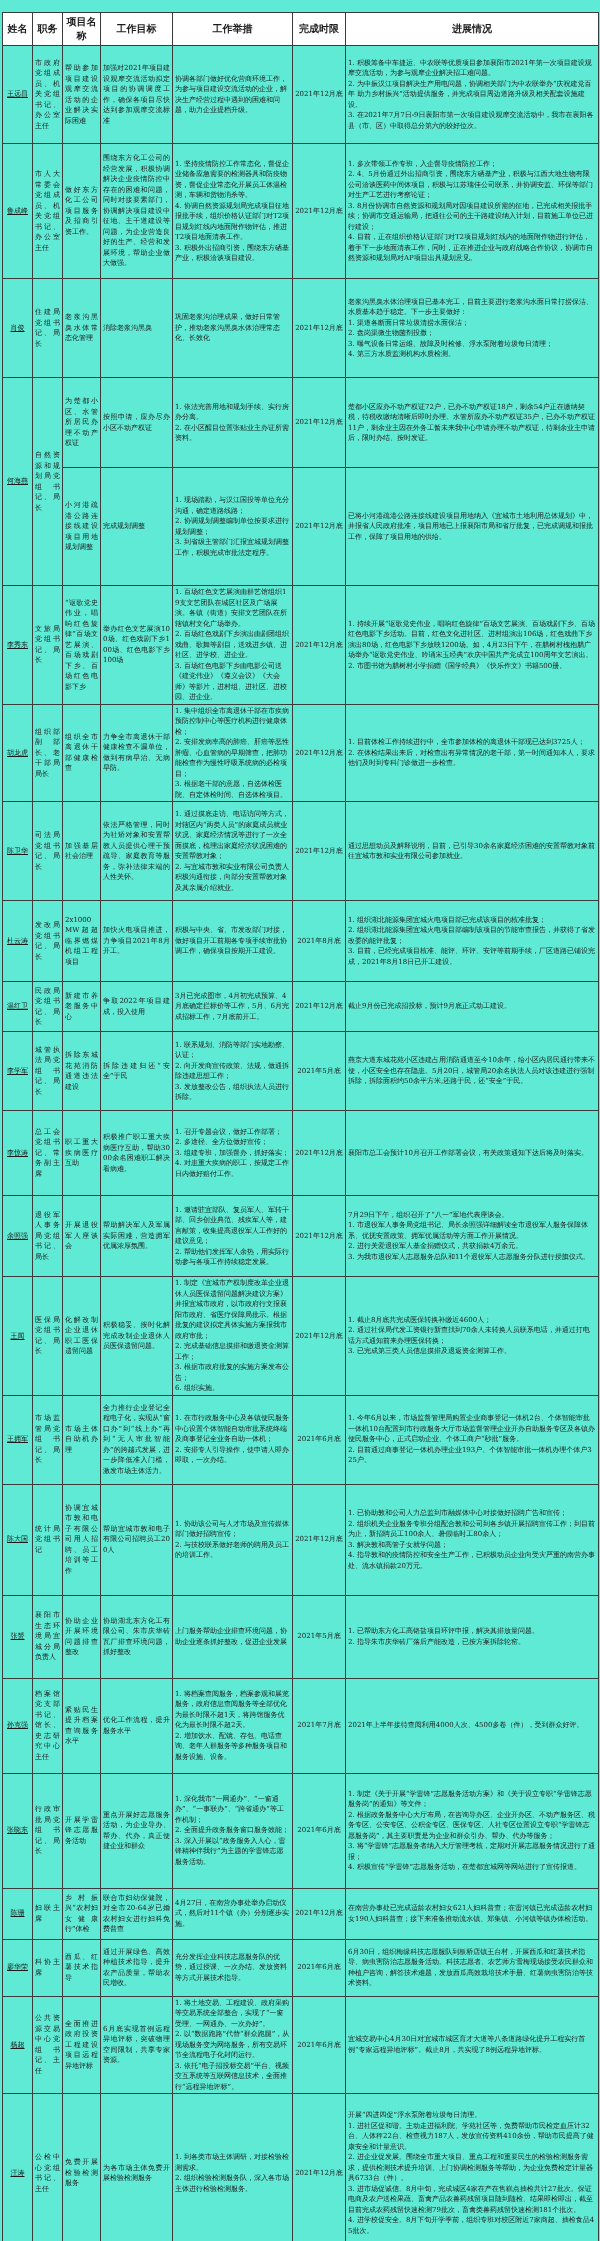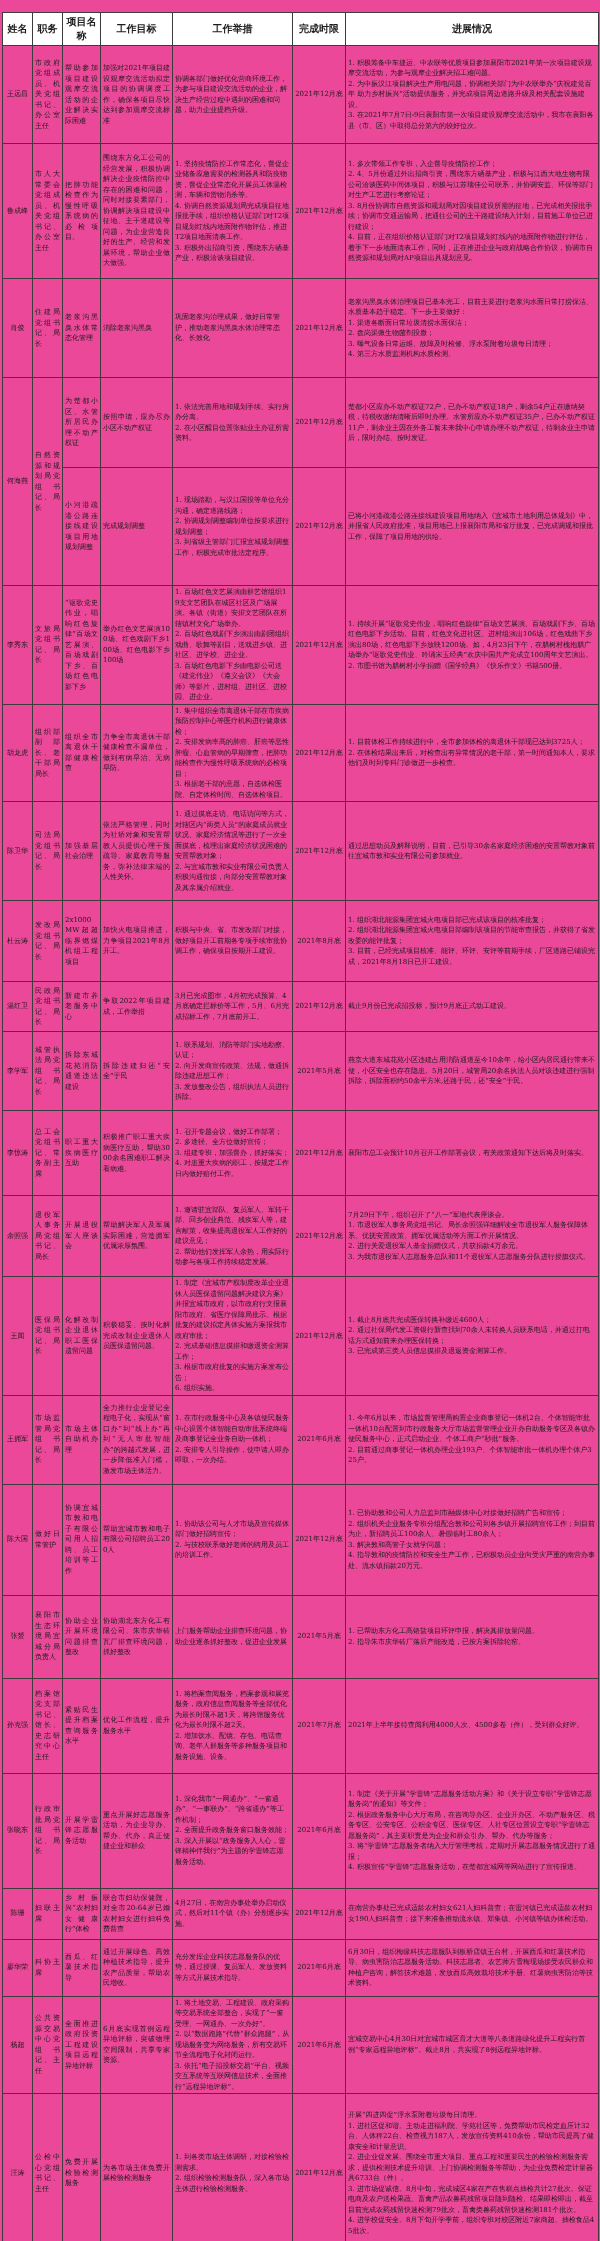--- a/index.html
+++ b/index.html
@@ -1,29 +1,29 @@
 <!DOCTYPE html>
 <html><head>
 <meta charset="utf-8">
 <style>
   html,body{margin:0;padding:0;background:#ffffff;}
   .page{
-    width:600px;height:2241px;overflow:hidden;background:#ec4899;
+    width:600px;height:2241px;overflow:hidden;background:#5eead4;
     box-sizing:border-box;padding:12px 2px 0 2px;
     font-family:"DejaVu Serif", serif;color:#1c1c1c;
   }
   table{border-collapse:collapse;table-layout:fixed;width:596px;}
   th,td{
     border:1px solid #3c3c3c;box-sizing:border-box;
     padding:1px 2px;vertical-align:middle;
     word-break:break-all;overflow:hidden;
   }
   th{font-size:10px;font-weight:bold;text-align:center;height:33px;background:#fff;}
   td{font-size:7px;line-height:1.5;}
-  .c-name{text-align:center;}
+  .c-name{text-align:center;text-decoration:underline;}
   .c-pos,.c-proj,.c-goal{text-align:justify;}
   .c-meas,.c-prog{text-align:left;}
   .c-time{text-align:center;margin-left:46px;}
   .ln{display:block;}
 </style>
 </head>
 <body>
 
 <div class="page">
   <table>
@@ -59,21 +59,21 @@
           <td class="c-time">2021年12月底</td>
           <td class="c-prog">
             <span class="ln">1. 积极筹备中车捷运、中农联等优质项目参加襄阳市2021年第一次项目建设观摩交流活动，为参与观摩企业解决招工难问题。</span>
             <span class="ln">2. 为中振汉江项目解决生产用电问题，协调相关部门为中农联举办“庆祝建党百年 助力乡村振兴”活动提供服务，并完成项目周边道路升级及相关配套设施建设。</span>
             <span class="ln">3. 在2021年7月7日-9日襄阳市第一次项目建设观摩交流活动中，我市在襄阳各县（市、区）中取得总分第六的较好位次。</span>
           </td>
         </tr>
         <tr style="height: 135px;">
           <td class="c-name">鲁成峰</td>
           <td class="c-pos">市人大常委会党组成员、机关党组书记、办公室主任</td>
-          <td class="c-proj">把肺功能检查作为慢性呼吸系统病的必检项目。</td>
+          <td class="c-proj">做好东方化工公司项目服务及招商引资工作。</td>
           <td class="c-goal">围绕东方化工公司的经营发展，积极协调解决企业疫情防控中存在的困难和问题，同时对接要素部门，协调解决项目建设中征地、主干道建设等问题，为企业营造良好的生产、经营和发展环境，帮助企业做大做强。</td>
           <td class="c-meas">
             <span class="ln">1. 坚持疫情防控工作常态化，督促企业储备应急需要的检测器具和防疫物资，督促企业常态化开展员工体温检测，车辆和货物消杀等。</span>
             <span class="ln">4. 协调自然资源规划局完成项目征地报批手续，组织价格认证部门对T2项目规划红线内地面附作物评估，推进T2项目地面清表工作。</span>
             <span class="ln">3. 积极外出招商引资，围绕东方硒基产业，积极洽谈项目建设。</span>
           </td>
           <td class="c-time">2021年12月底</td>
           <td class="c-prog">
             <span class="ln">1. 多次带领工作专班，入企督导疫情防控工作；</span>
             <span class="ln">2. 4、5月份通过外出招商引资，围绕东方硒基产业，积极与江西大地生物有限公司洽谈医药中间体项目，积极与江苏瑞佳公司联系，并协调安监、环保等部门对生产工艺进行考察论证；</span>
@@ -183,21 +183,21 @@
           <td class="c-prog">
             <span class="ln">1. 组织湖北能源集团宜城火电项目部已完成该项目的核准批复；</span>
             <span class="ln">2. 组织湖北能源集团宜城火电项目部编制该项目的节能审查报告，并获得了省发改委的能评批复；</span>
             <span class="ln">3. 目前，已经完成项目核准、能评、环评、安评等前期手续，厂区道路已铺设完成，2021年8月18日已开工建设。</span>
           </td>
         </tr>
         <tr style="height: 50px;">
           <td class="c-name">温红卫</td>
           <td class="c-pos">民政局党组书记、局长</td>
           <td class="c-proj">新建市养老服务中心</td>
-          <td class="c-goal">争取2022年项目建成，工作举措</td>
+          <td class="c-goal">争取2022年项目建成，投入使用</td>
           <td class="c-meas">
             <span class="ln">3月已完成图审，4月初完成预算、4月底确定拦标价等工作，5月、6月完成招标工作，7月底前开工。</span>
           </td>
           <td class="c-time">2021年12月底</td>
           <td class="c-prog">
             <span class="ln">截止9月份已完成招投标，预计9月底正式动工建设。</span>
           </td>
         </tr>
         <tr style="height: 79px;">
           <td class="c-name">李学军</td>
@@ -275,21 +275,21 @@
             <span class="ln">2. 安排专人引导操作，使申请人即办即取，一次办结。</span>
           </td>
           <td class="c-time">2021年6月底</td>
           <td class="c-prog">
             <span class="ln">1. 今年6月以来，市场监督管理局购置企业商事登记一体机2台、个体智能审批一体机10台配置到市行政服务大厅市场监督管理企业开办自助服务专区及各镇办便民服务中心，正式启动企业、个体工商户“秒批”服务。</span>
             <span class="ln">2. 目前通过商事登记一体机办理企业193户、个体智能审批一体机办理个体户325户。</span>
           </td>
         </tr>
         <tr style="height: 111px;">
           <td class="c-name">陈大国</td>
-          <td class="c-pos">做好日常管护</td>
+          <td class="c-pos">统计局党组书记</td>
           <td class="c-proj">协调宜城市敦和电子有限公司用人招聘、员工培训等工作</td>
           <td class="c-goal">帮助宜城市敦和电子有限公司招聘员工200人</td>
           <td class="c-meas">
             <span class="ln">1. 协助该公司与人才市场及宣传媒体部门做好招聘宣传；</span>
             <span class="ln">2. 与技校联系做好老师的聘用及员工的培训工作。</span>
           </td>
           <td class="c-time">2021年12月底</td>
           <td class="c-prog">
             <span class="ln">1. 已协助敦和公司人力总监到市融媒体中心对接做好招聘广告和宣传；</span>
             <span class="ln">2. 组织机关企业服务专班分组配合敦和公司到各乡镇开展招聘宣传工作；到目前为止，新招聘员工100余人、暑假临时工80余人；</span>
@@ -355,21 +355,21 @@
           <td class="c-prog">
             <span class="ln">在南营办事处已完成适龄农村妇女621人妇科普查；在雷河镇已完成适龄农村妇女190人妇科普查；接下来准备推动流水镇、郑集镇、小河镇等镇办体检活动。</span>
           </td>
         </tr>
         <tr style="height: 57px;">
           <td class="c-name">廖华荣</td>
           <td class="c-pos">科协主席</td>
           <td class="c-proj">西瓜、红薯技术指导</td>
           <td class="c-goal">通过开展绿色、高效种植技术指导，提升农产品质量，帮助农民增收。</td>
           <td class="c-meas">
-            <span class="ln">充分发挥企业科技志愿服务队的优势，通过授课、复员军人、发放资料等方式开展技术指导。</span>
+            <span class="ln">充分发挥企业科技志愿服务队的优势，通过授课、一次办结、发放资料等方式开展技术指导。</span>
           </td>
           <td class="c-time">2021年6月底</td>
           <td class="c-prog">
             <span class="ln">6月30日，组织梅缘科技志愿服队到板桥店镇王台村，开展西瓜和红薯技术指导、病虫害防治志愿服务活动。科技志愿者、农艺师方雪梅现场接受农民群众和种植户咨询，解答技术难题，发放西瓜高效栽培技术手册、红薯病虫害防治等技术资料。</span>
           </td>
         </tr>
         <tr style="height: 97px;">
           <td class="c-name">杨超</td>
           <td class="c-pos">公共资源交易中心党组书记、主任</td>
           <td class="c-proj">全面推进政府投资工程建设项目远程异地评标</td>

